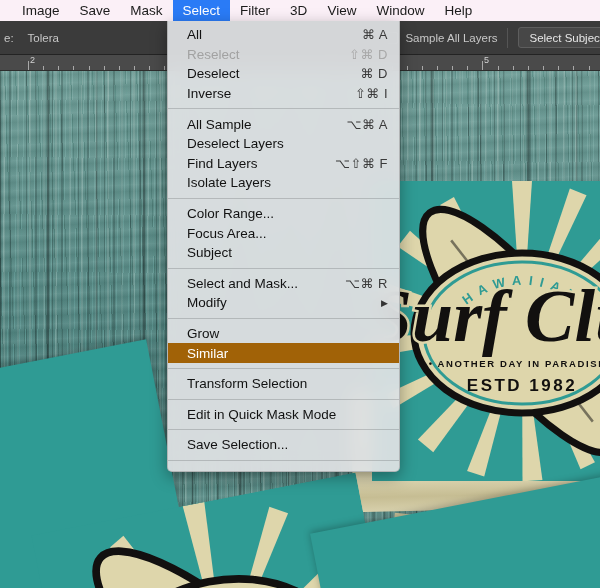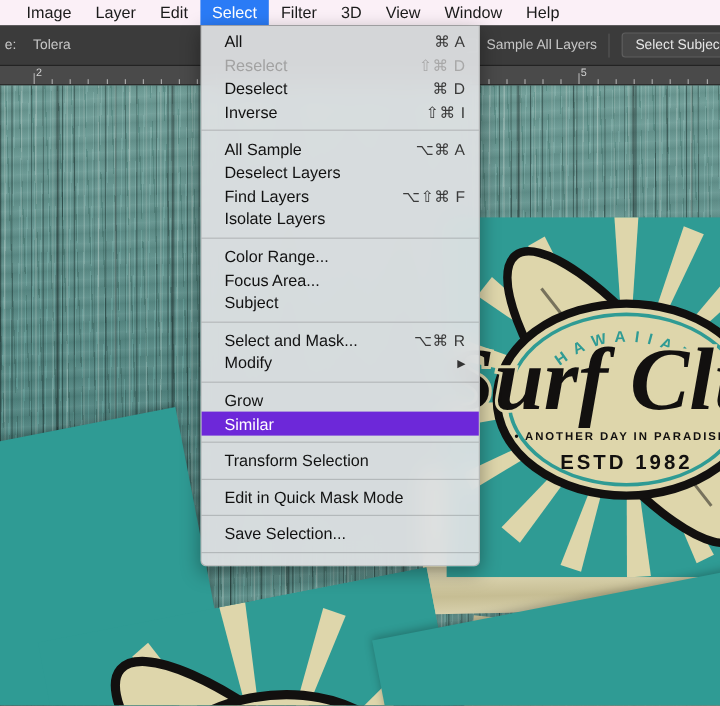--- a/index.html
+++ b/index.html
@@ -141,21 +141,21 @@
     border-radius: 0 0 5px 5px;
     box-shadow: 0 5px 16px rgba(0,0,0,0.35);
     padding: 4px 0 5px 0;
     z-index: 60;
   }
   .menu-item {
     display: flex; align-items: center; justify-content: space-between;
     height: 19.6px; padding: 0 11px 0 19px;
     font-size: 13.5px; color: #121212; white-space: nowrap;
   }
-  .menu-item.selected { background: #6d28d9; color: #ffffff; }
+  .menu-item.selected { background: #a16207; color: #ffffff; }
   .menu-item.disabled { color: #a2a2a2; }
   .menu-item .shortcut { font-size: 13px; color: #3a3a3a; letter-spacing: 0.5px; }
   .menu-item.disabled .shortcut { color: #a8a8a8; }
   .menu-item .arrow { font-size: 9px; color: #333; }
   .menu-sep { height: 1px; background: rgba(0,0,0,0.16); margin: 5px 0 5px 0; }
 </style>
 </head>
 <body>
 
 <div class="app">
@@ -361,22 +361,22 @@
     </div>
     <div class="opt-sep"></div>
     <div class="btn" style="margin-right:-14px">
       <span>Select Subject</span>
     </div>
   </div>
 
   <div class="menubar">
     <div id="menubar-items" style="display:flex;align-items:center;margin-left:12px">
         <div class="menubar-item">Image</div>
-        <div class="menubar-item">Layer</div>
-        <div class="menubar-item">Edit</div>
+        <div class="menubar-item">Save</div>
+        <div class="menubar-item">Mask</div>
         <div class="menubar-item active">Select</div>
         <div class="menubar-item">Filter</div>
         <div class="menubar-item">3D</div>
         <div class="menubar-item">View</div>
         <div class="menubar-item">Window</div>
         <div class="menubar-item">Help</div>
       </div>
   </div>
 
   <div class="menu">

